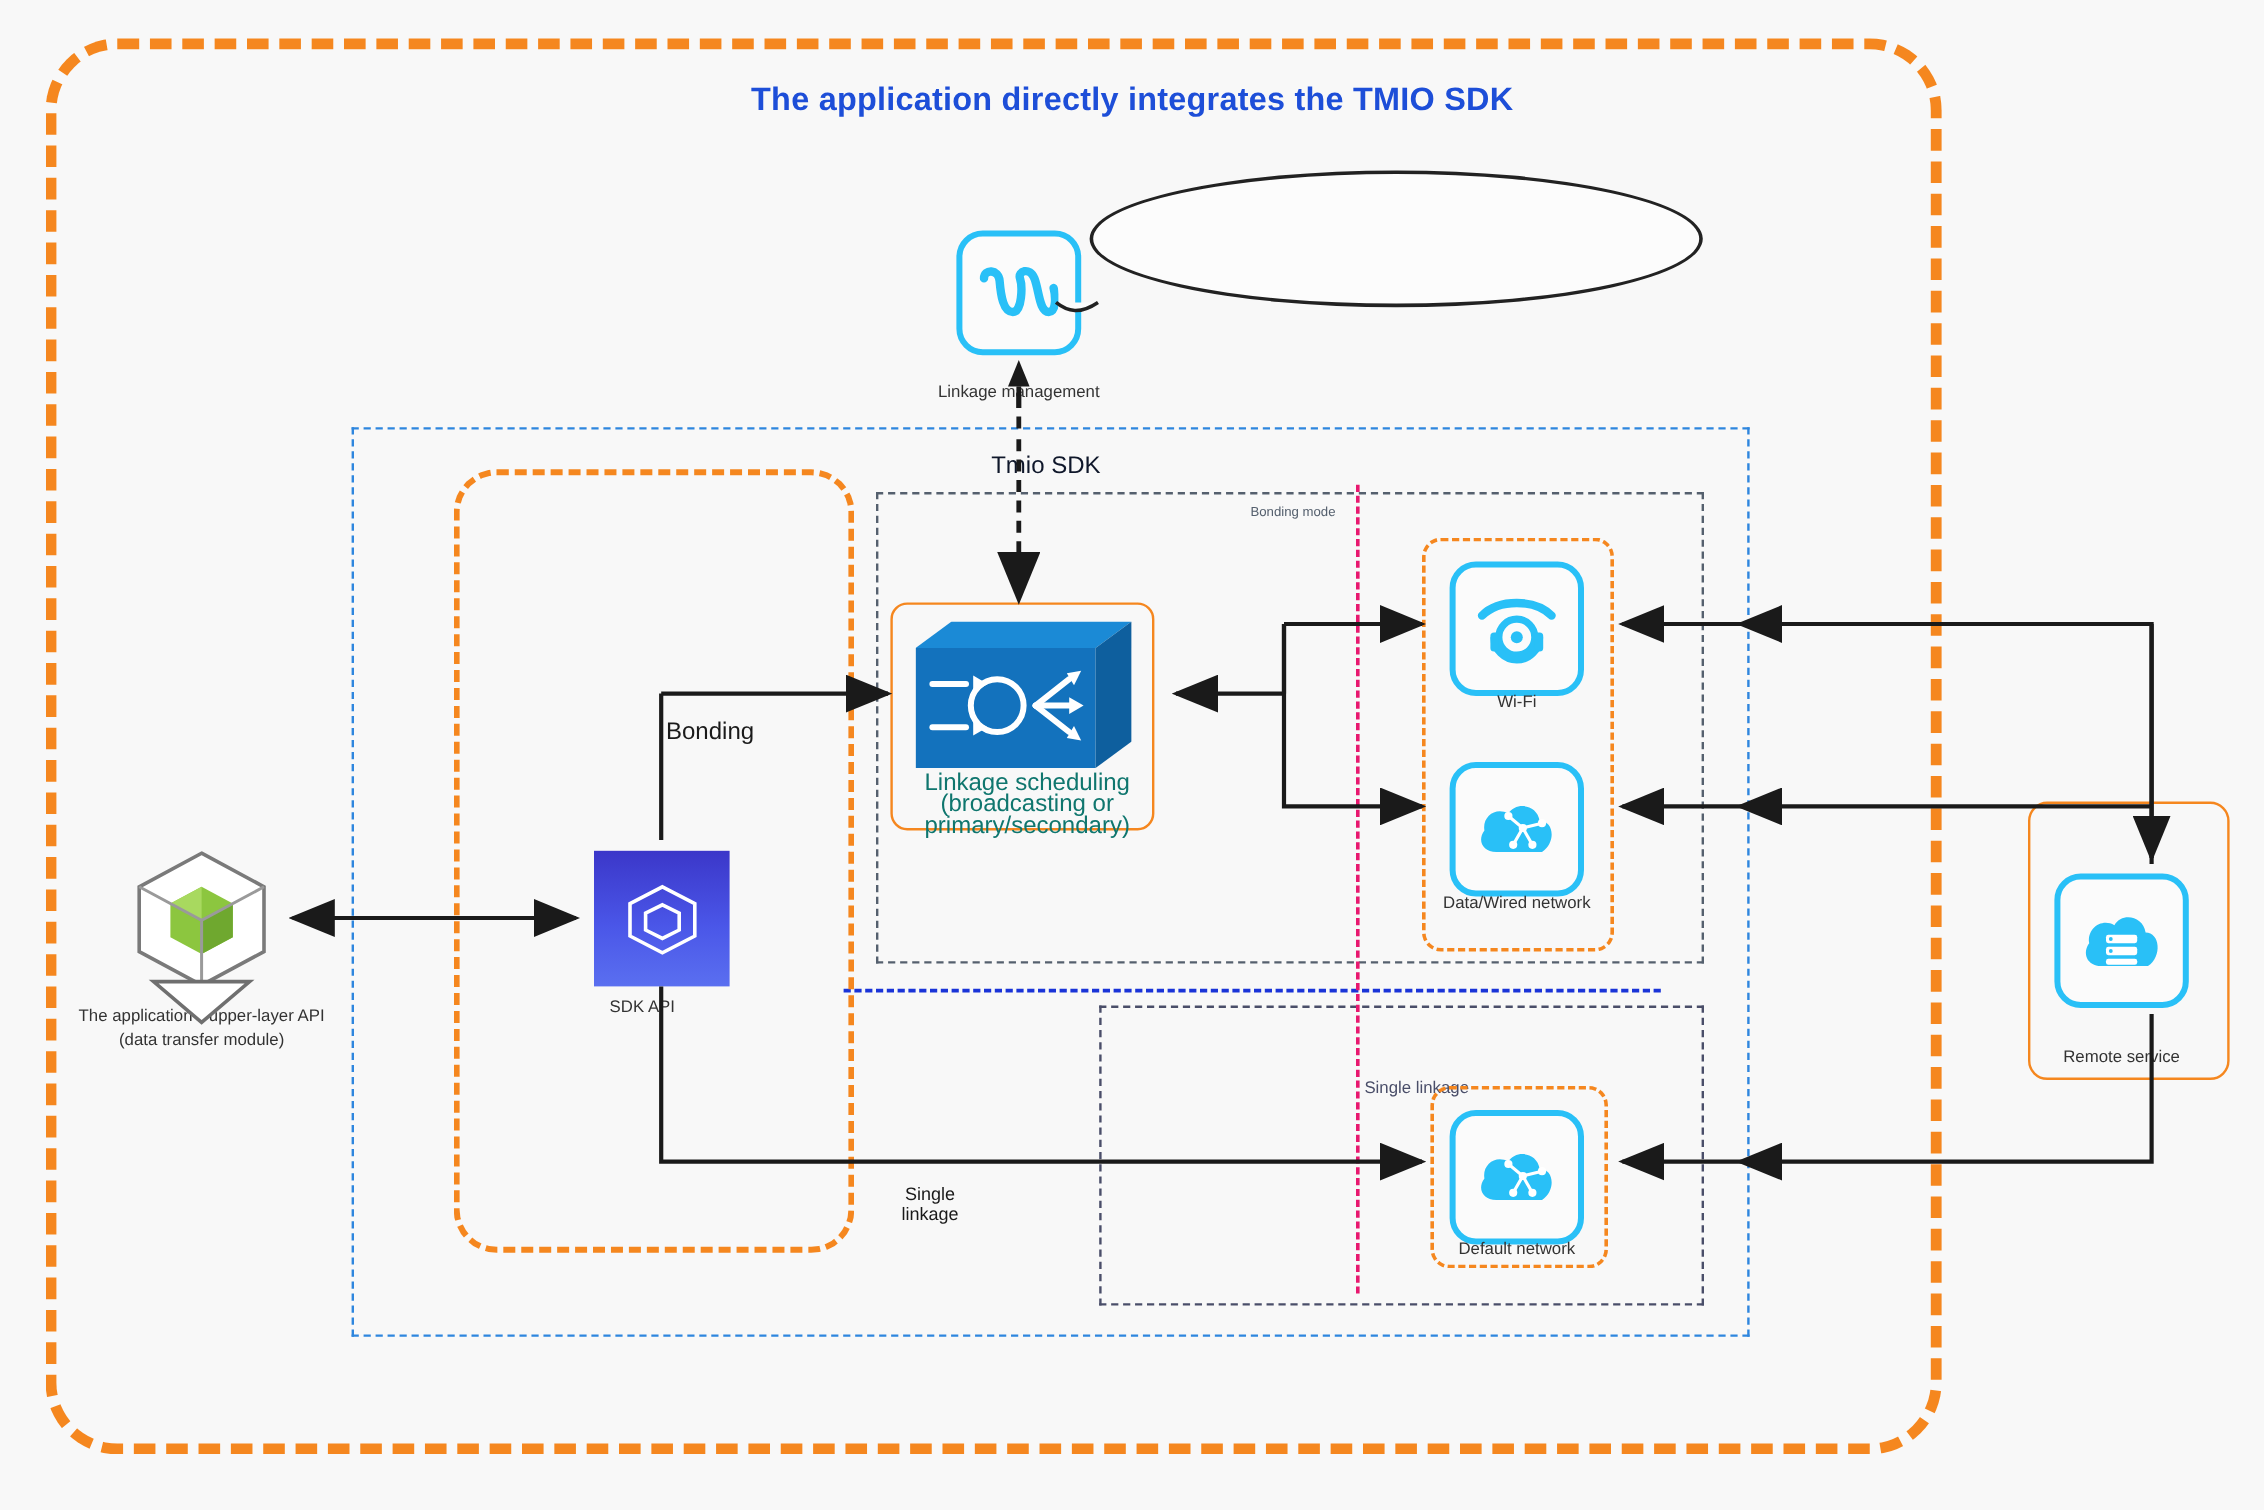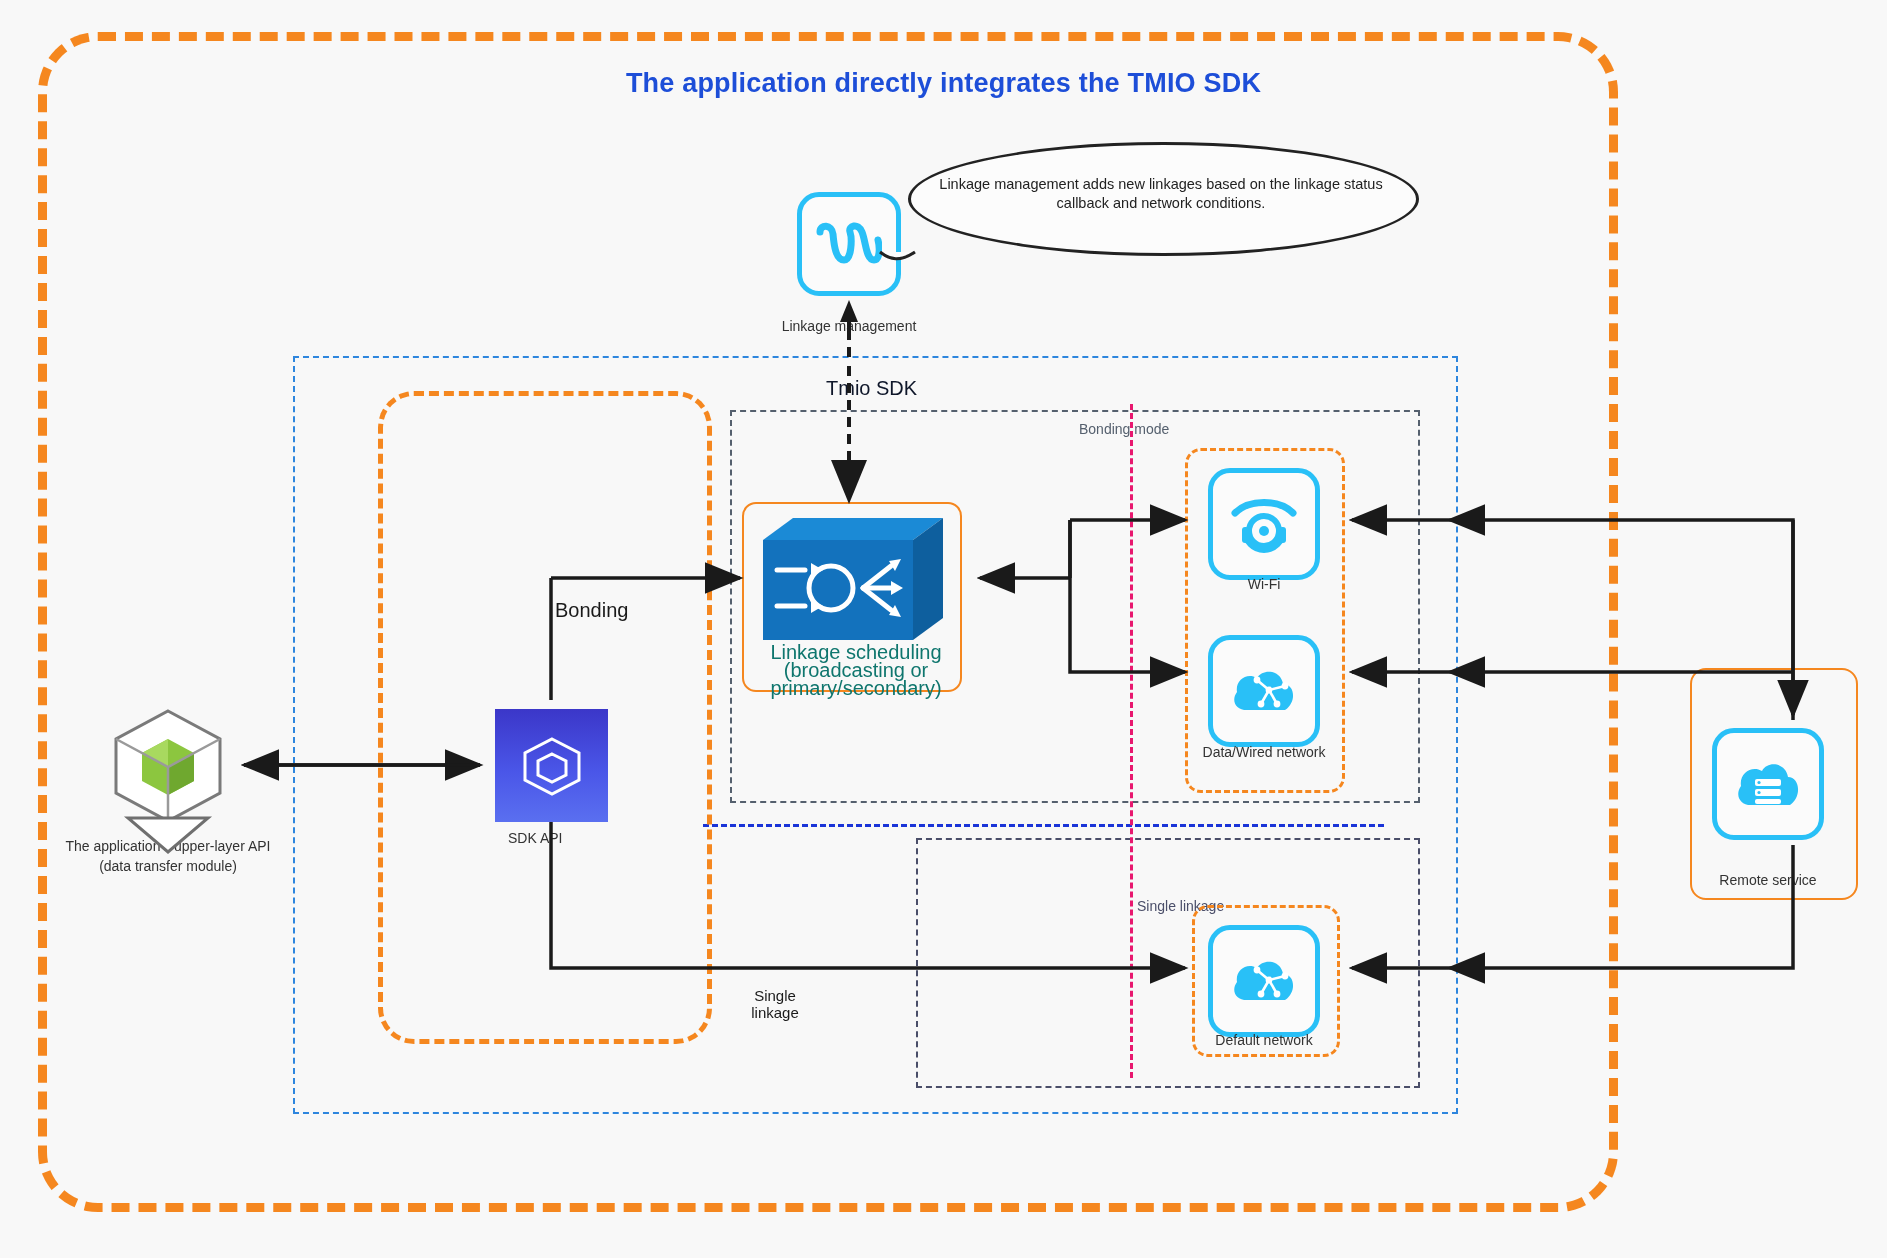--- a/index.html
+++ b/index.html
@@ -41,21 +41,21 @@
   }
 
   
   .bonding-box{
     left:730px;top:410px;width:690px;height:393px;
     border:2px dashed #55606e;
     box-sizing:border-box;
   }
   .bonding-label{
     left:1042px;top:421px;
-    font-size:14px;color:#55606e;margin-left:37px;
+    font-size:11px;color:#55606e;
   }
   
   .single-box{
     left:916px;top:838px;width:504px;height:250px;
     border:2px dashed #4a4e69;
     box-sizing:border-box;
   }
   .single-label{
     left:1137px;top:866px;
     font-size:14px;color:#4a4e69;margin-top:32px;
@@ -182,21 +182,20 @@
 
   <div class="abs single-box"></div>
   <div class="abs single-label">Single linkage</div>
 
   <div class="abs blue-divider"></div>
   <div class="abs pink-line"></div>
 
   <div class="abs sdkapi-note-box"></div>
 
   <div class="abs bubble"></div>
-  <div class="abs bubble-text">Linkage management adds new linkages based on the linkage status callback and network conditions.</div>
 
   <div class="abs tile" style="left:797px;top:192px;width:104px;height:104px;">
     <svg width="66" height="48" viewBox="0 0 66 48">
       <path d="M4 12 C4 4, 16 4, 17 14 C18 26, 20 40, 28 40 C36 40, 36 18, 34 12
                C32 6, 42 2, 46 12 C50 22, 50 40, 58 40 C64 40, 64 28, 62 20" fill="none" stroke="#29c0f7" stroke-width="7" stroke-linecap="round"></path>
     </svg>
   </div>
   <div class="node-caption" style="left:749px;top:318px;width:200px;">Linkage management</div>
 
   <div class="abs sched-orange"></div>

